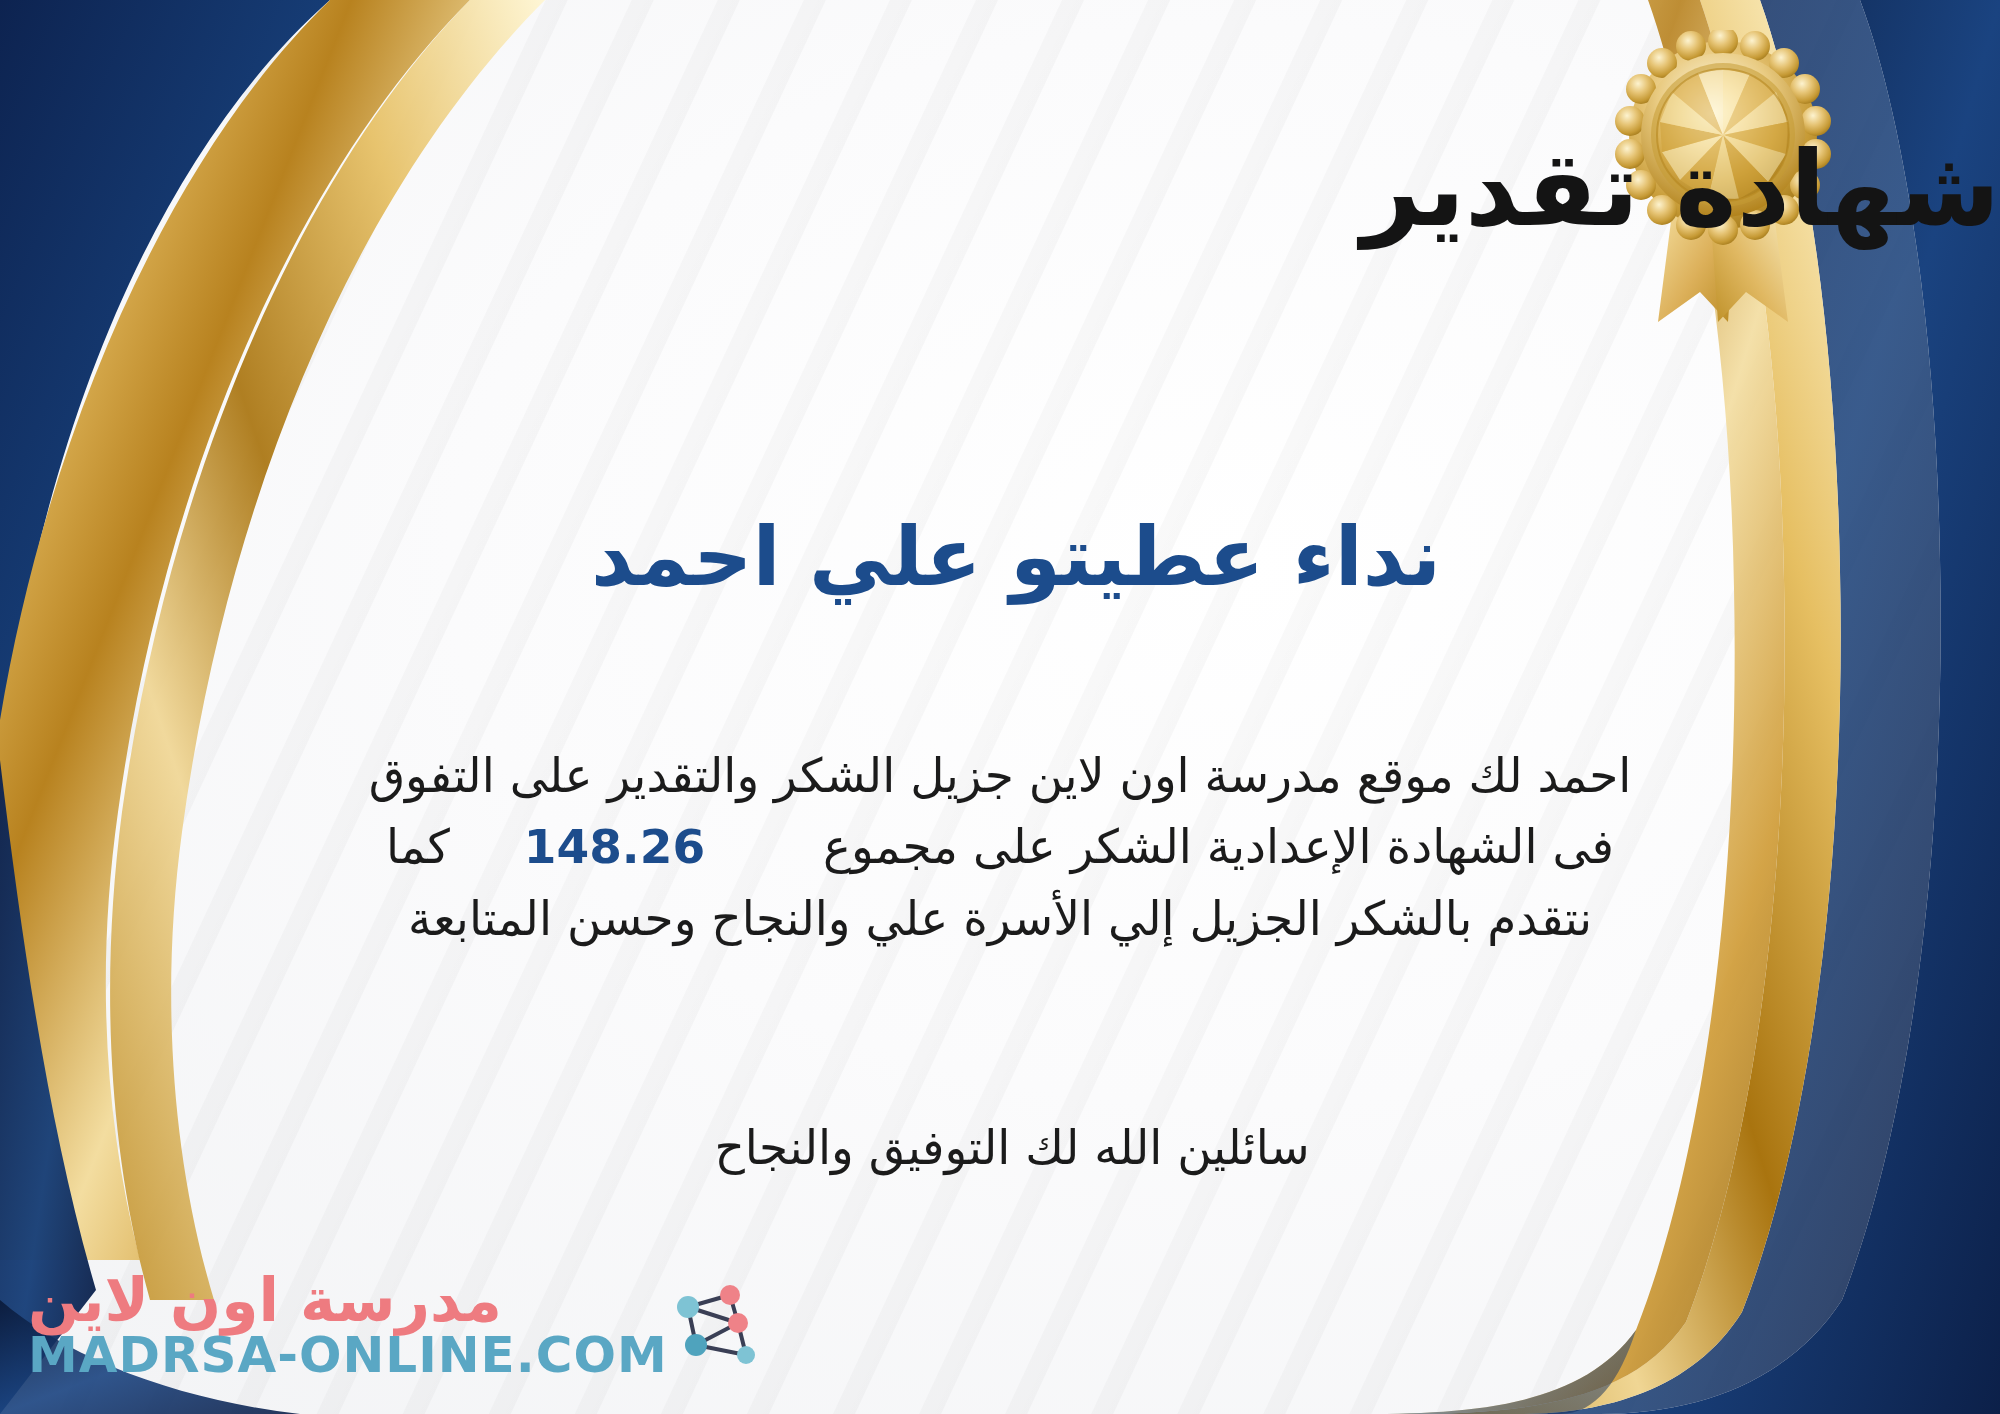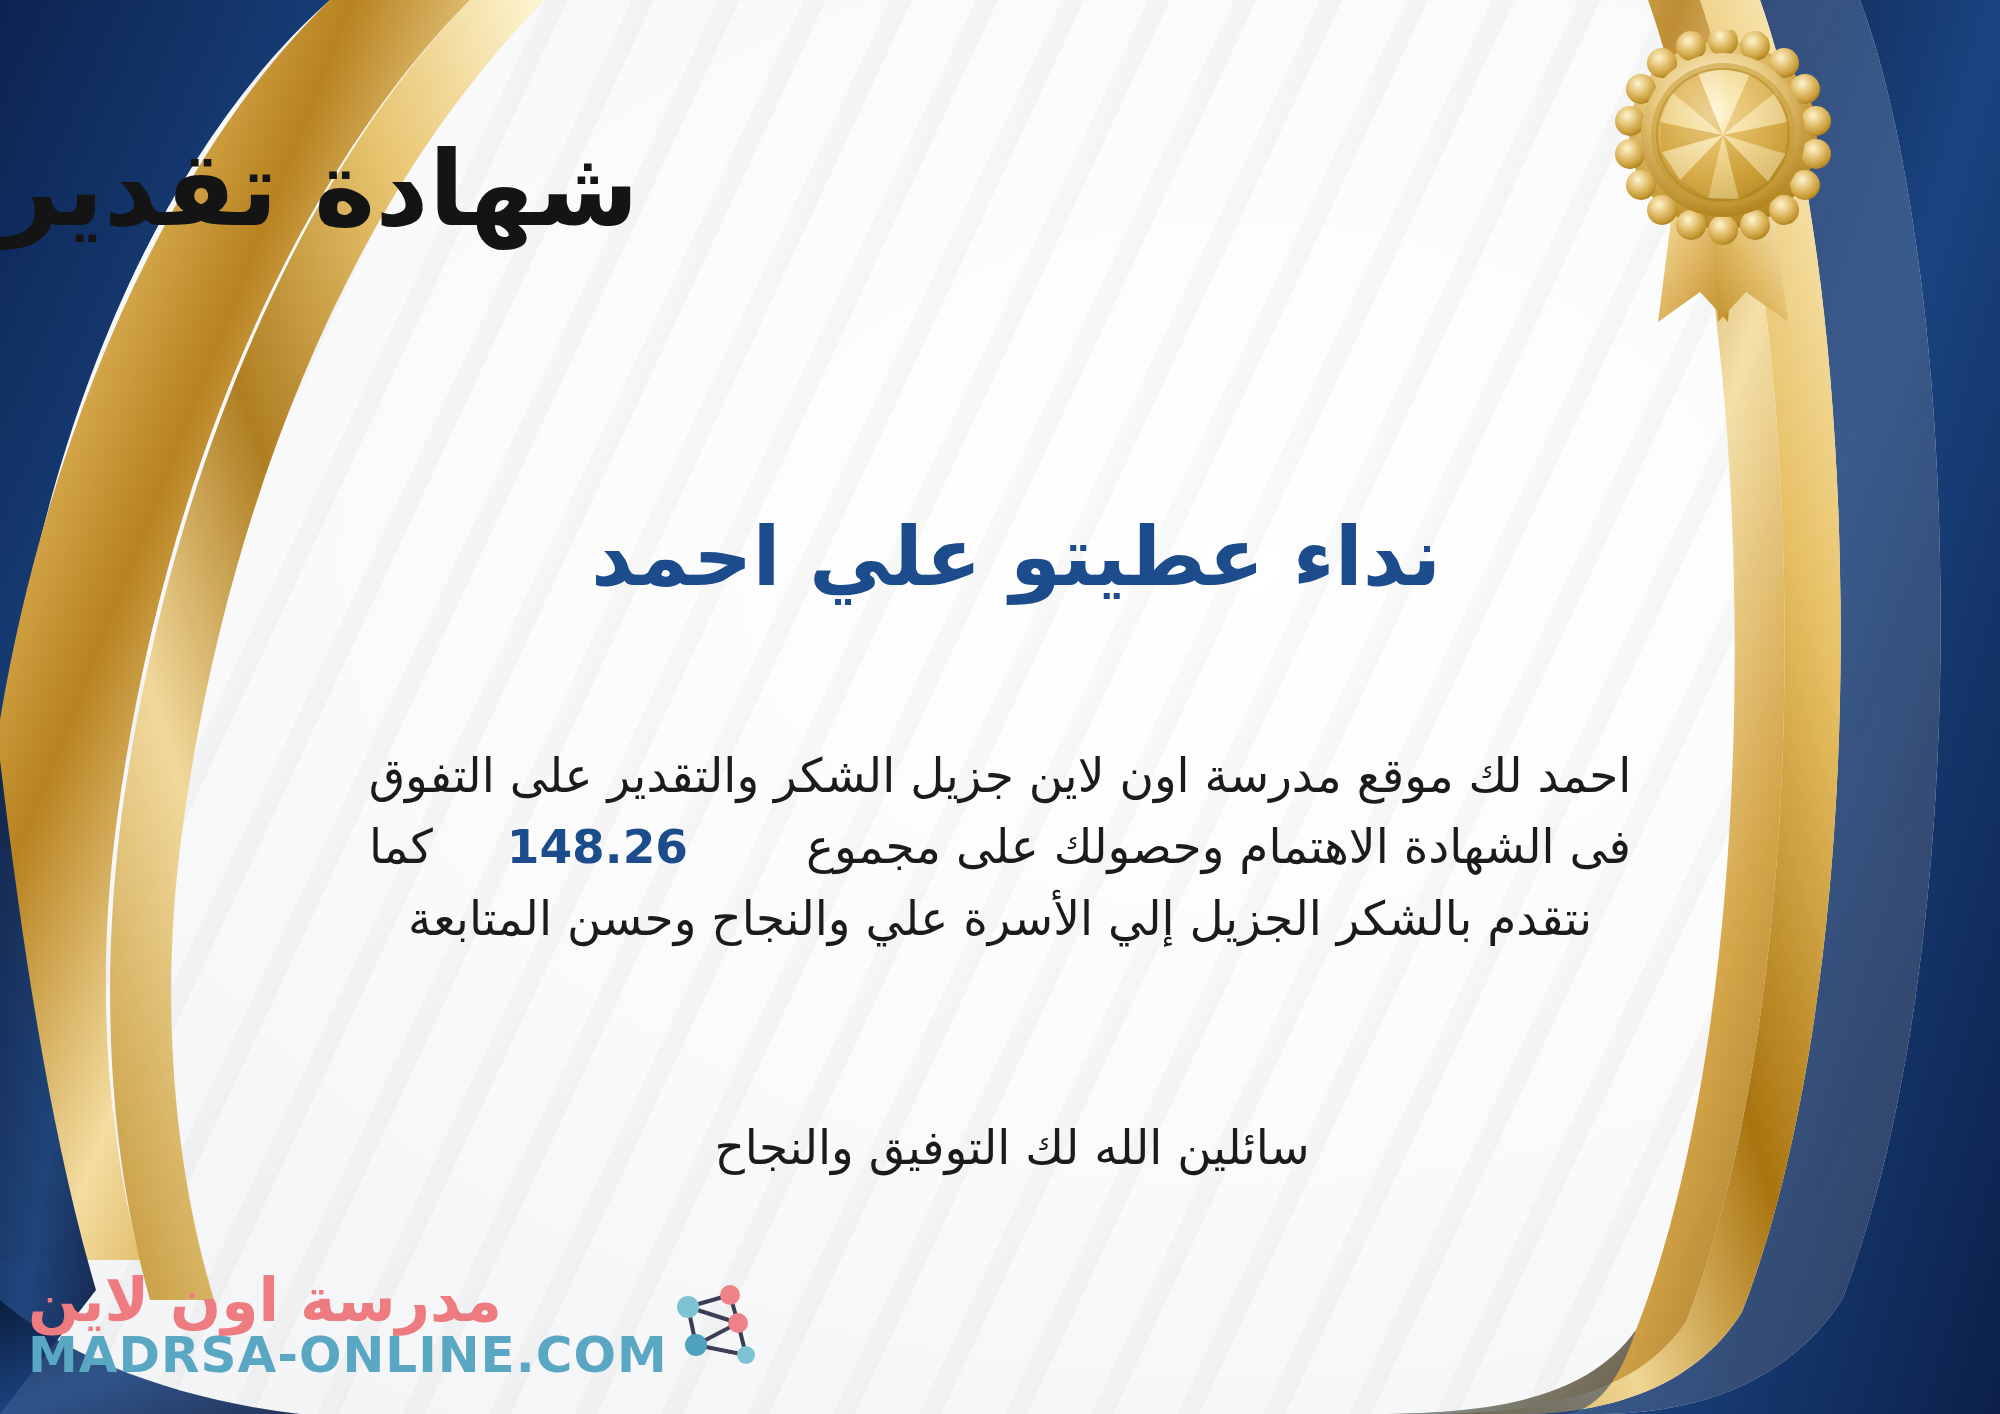--- a/index.html
+++ b/index.html
@@ -41,21 +41,21 @@
     position:absolute;
     left:1608px;top:30px;
     width:230px;height:300px;
   }
   .seal svg{width:230px;height:300px;display:block;}
 
   
   .title{
     position:absolute;
     top:132px;left:0;width:2000px;
-    text-align:left;
+    text-align:right;
     font-size:104px;
     font-weight:700;
     color:#141414;
     letter-spacing:0px;
     line-height:1.1;
     direction:rtl;
   }
 
   .recipient{
     position:absolute;
@@ -293,21 +293,21 @@
   </div>
 
   <div class="title">شهادة تقدير</div>
 
   <div class="recipient">نداء عطيتو علي احمد</div>
 
   <div class="body-text">
     <div class="body-line">احمد لك موقع مدرسة اون لاين جزيل الشكر  والتقدير على التفوق</div>
 
     <div class="body-line">
-      <span>فى الشهادة الاهتمام وحصولك على مجموع</span>
+      <span>فى الشهادة الإعدادية الشكر على مجموع</span>
       <span class="gap"></span>
       <span class="grade">148.26</span>
       <span class="gap-sm"></span>
       <span>كما</span>
     </div>
 
     <div class="body-line">نتقدم  بالشكر الجزيل إلي الأسرة علي والنجاح وحسن المتابعة</div>
   </div>
 
   <div class="closing">سائلين الله لك التوفيق  والنجاح</div>

